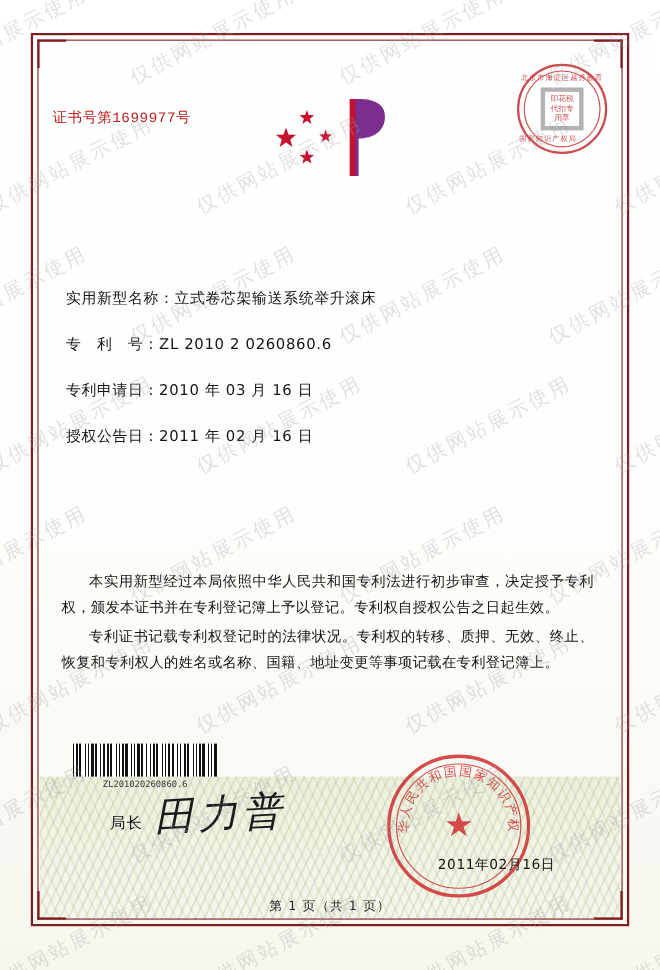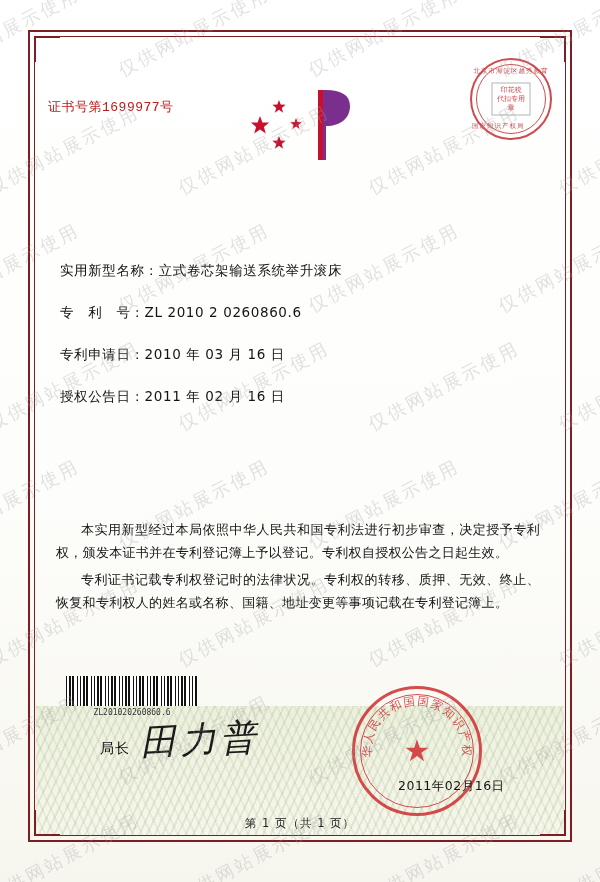--- a/index.html
+++ b/index.html
@@ -133,21 +133,21 @@
     position: absolute;
     left: 0; top: 7px; width: 100%;
     text-align: center;
     font-size: 6.5px;
     letter-spacing: 1px;
   }
   .seal-top .center-box {
     position: absolute;
     left: 50%; top: 50%;
     transform: translate(-50%,-50%);
-    border: 1px solid #a3a3a3;
+    border: 4px solid #a3a3a3;
     padding: 2px 3px;
     font-size: 7px;
     line-height: 9px;
     text-align: center;
   }
   .seal-top .bottom-text {
     position: absolute;
     left: 0; bottom: 7px; width: 100%;
     text-align: left;
     font-size: 6.5px;

